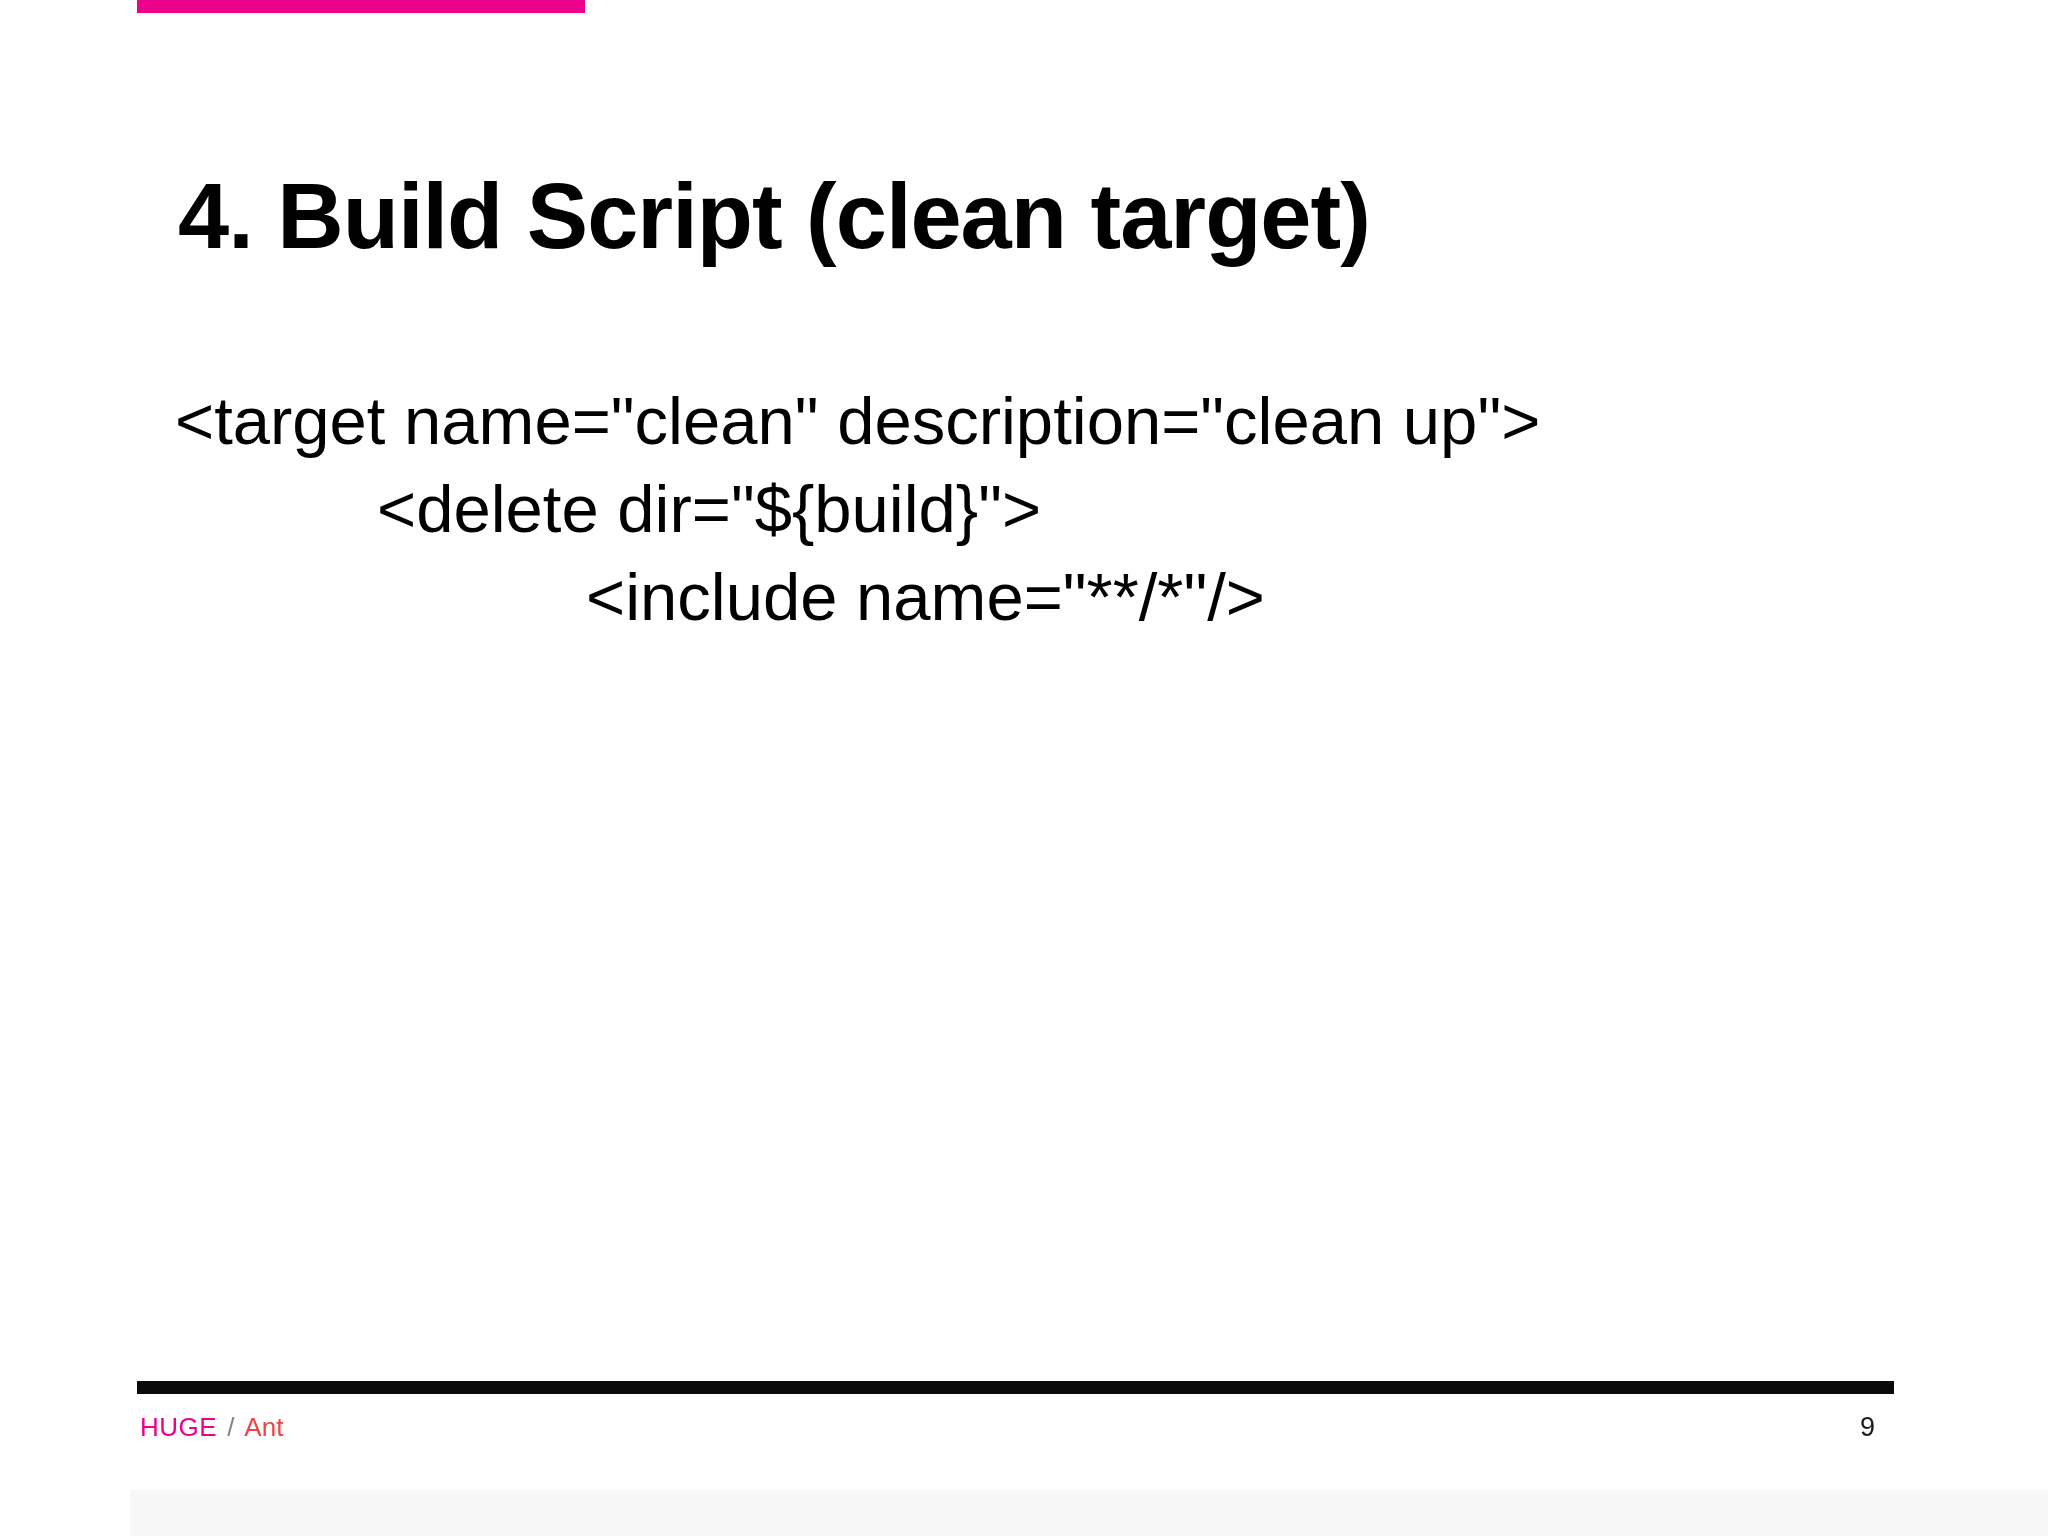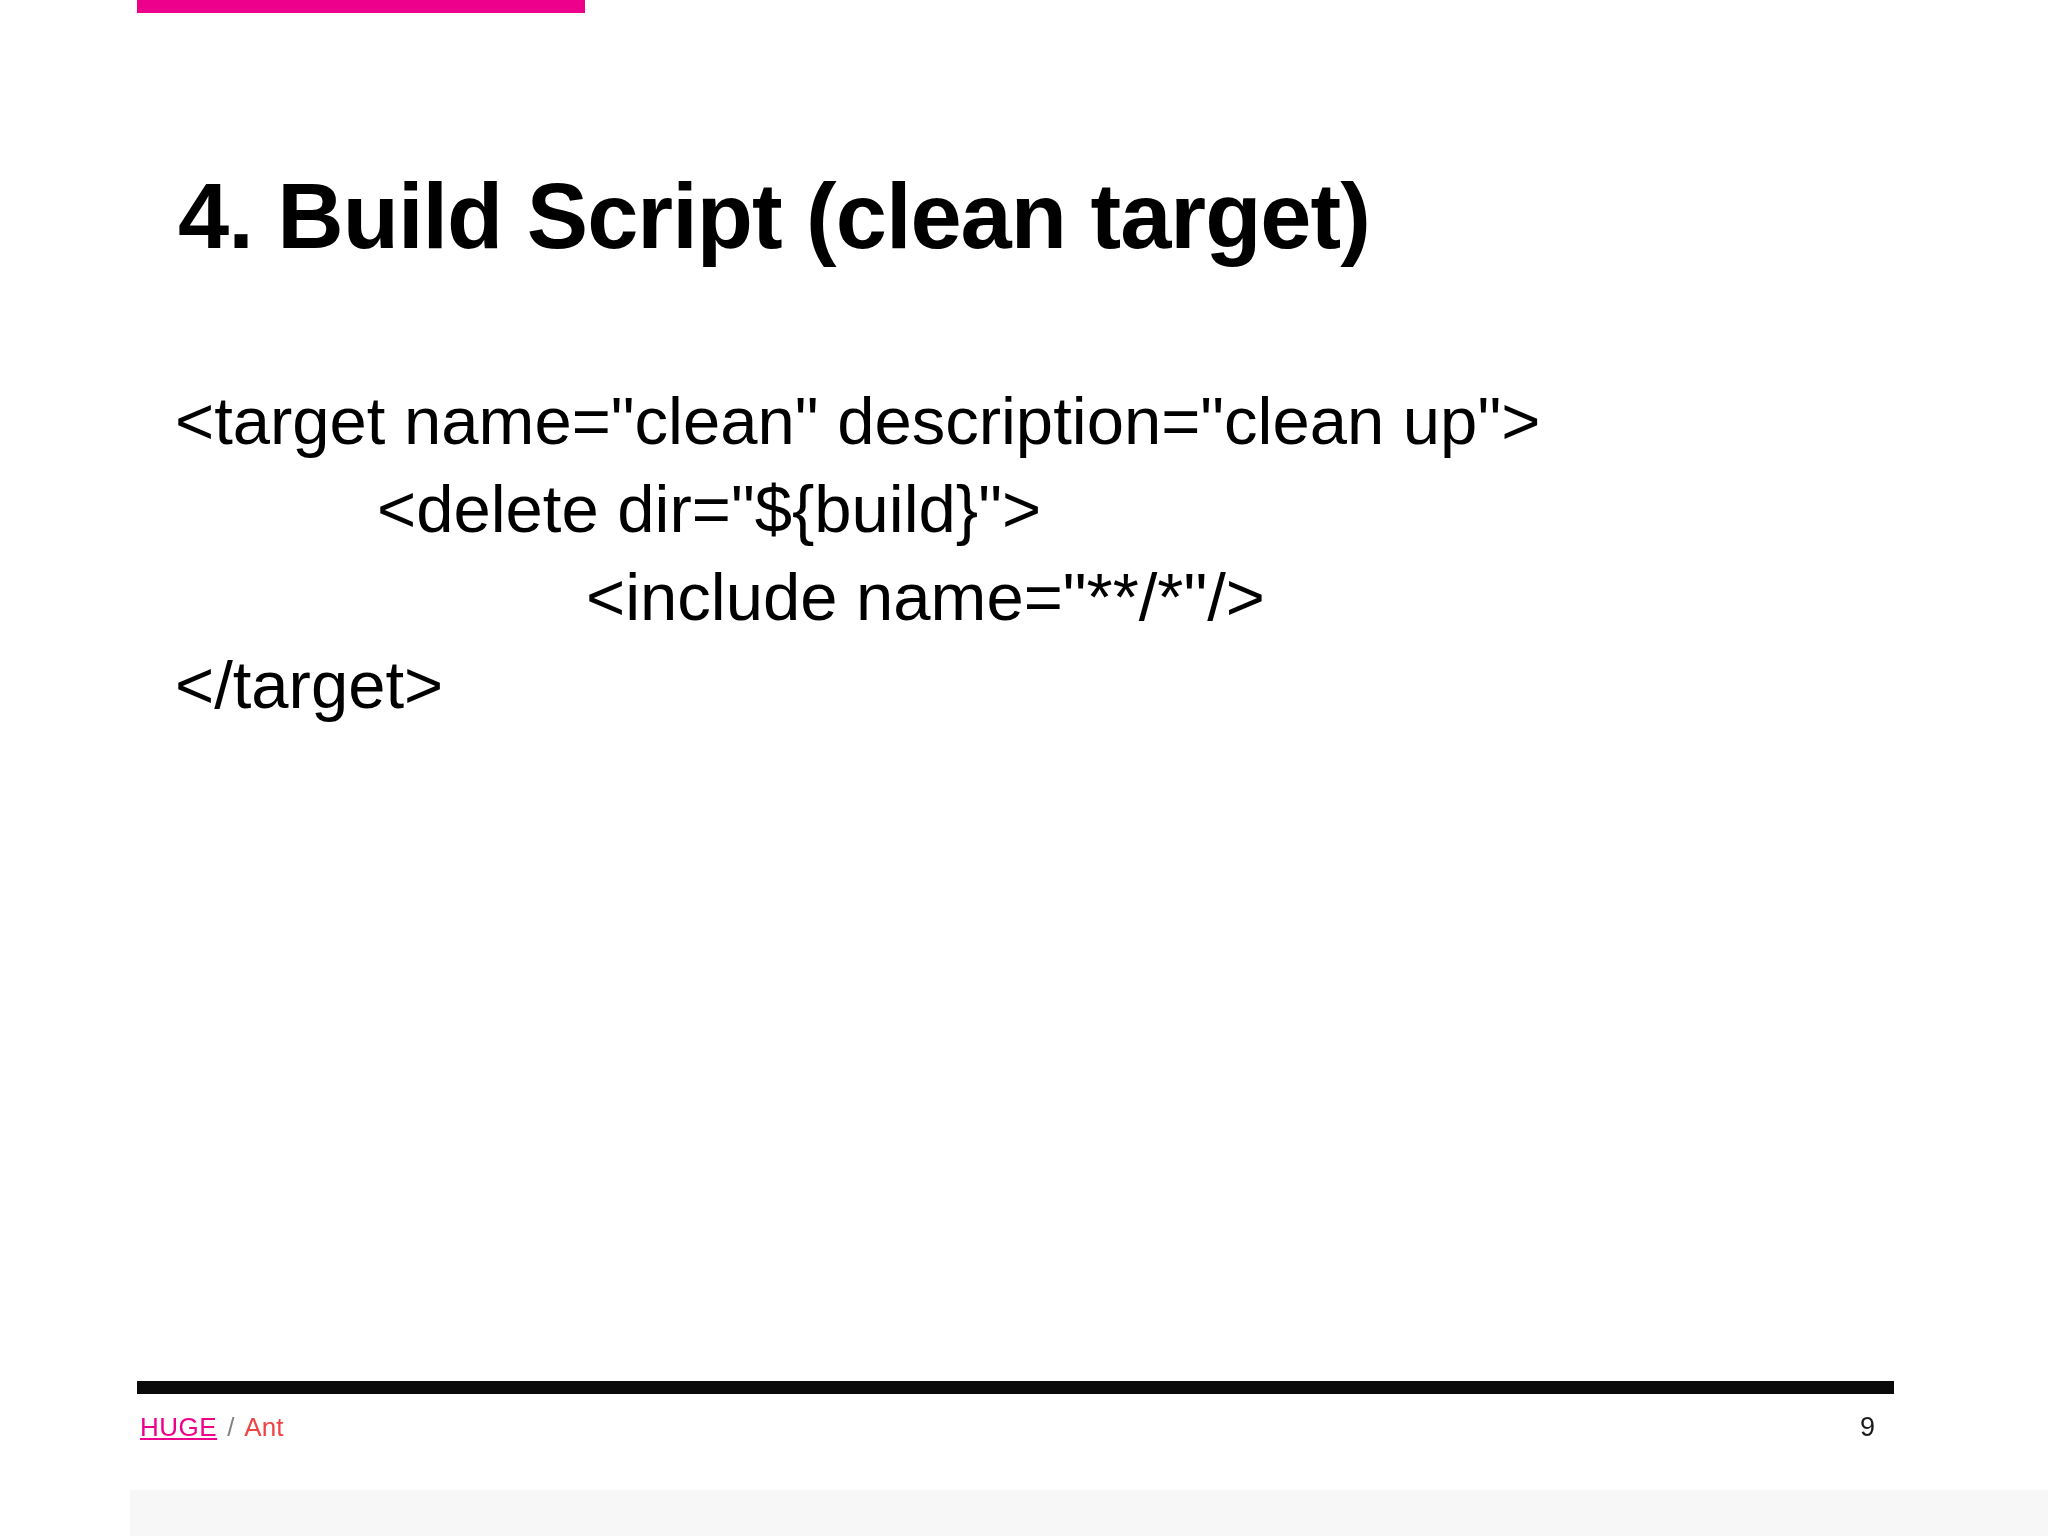--- a/index.html
+++ b/index.html
@@ -68,21 +68,21 @@
     background: #0a0a0a;
   }
   .footer-left {
     position: absolute;
     left: 140px;
     top: 1412px;
     font-size: 26px;
     line-height: 30px;
     white-space: nowrap;
   }
-  .footer-brand { color: #ec008c; letter-spacing: 0.5px; text-decoration: underline; }
+  .footer-brand { color: #ec008c; letter-spacing: 0.5px; }
   .footer-separator { color: #808285; margin: 0 10px; }
   .footer-project { color: #ef4444; }
   .page-number {
     position: absolute;
     right: 173px;
     top: 1412px;
     font-size: 27px;
     line-height: 30px;
     color: #1a1a1a;
   }
@@ -103,21 +103,20 @@
 <div class="slide">
 
   <div class="accent-bar"></div>
 
   <h1 class="slide-title">4. Build Script (clean target)</h1>
 
   <div class="code-block">
     <div class="code-line indent-0">&lt;target name="clean" description="clean up"&gt;</div>
     <div class="code-line indent-1">&lt;delete dir="${build}"&gt;</div>
     <div class="code-line indent-2">&lt;include name="**/*"/&gt;</div>
-    <div class="code-line indent-0">&lt;/target&gt;</div>
   </div>
 
   <div class="footer-rule"></div>
 
   <div class="footer-left">
     <span class="footer-brand">HUGE</span><span class="footer-separator">/</span><span class="footer-project">Ant</span>
   </div>
 
   <div class="page-number">9</div>
 

